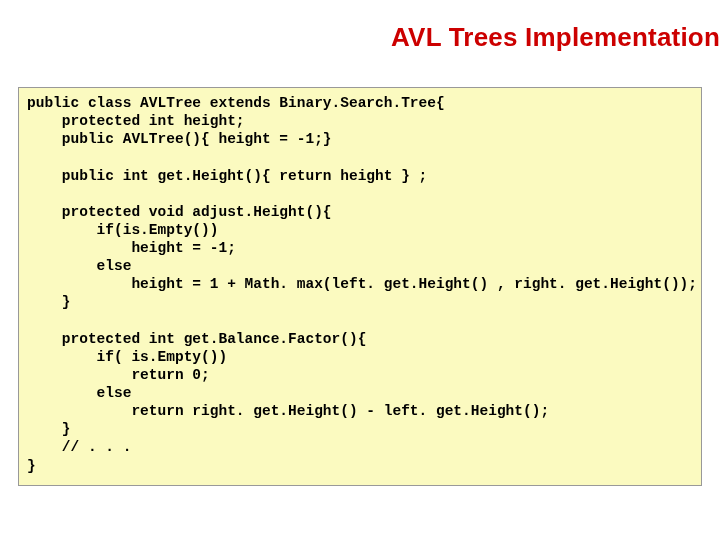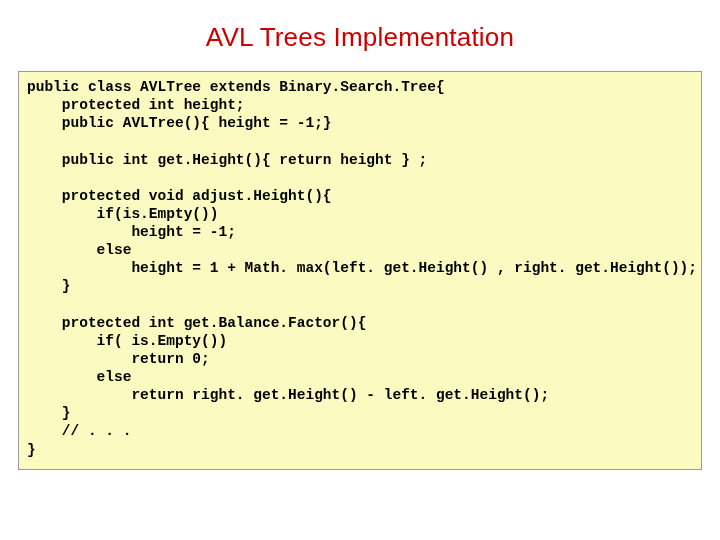--- a/index.html
+++ b/index.html
@@ -13,29 +13,29 @@
   }
   .slide {
     width: 720px;
     height: 540px;
     position: relative;
     box-sizing: border-box;
   }
   .title {
     color: #cc0000;
     font-size: 26px;
-    font-weight: normal;
-    text-align: center;
+    font-weight: bold;
+    text-align: right;
     padding-top: 22px;
     padding-bottom: 18px;
     margin: 0;
     letter-spacing: 0.2px;
   }
   .codebox {
-    margin: 0 18px 0 18px;
+    margin: 16px 18px 0 18px;
     background: #fbfac0;
     border: 1px solid #999;
     padding: 6px 8px 10px 8px;
     box-sizing: border-box;
   }
   .codebox pre {
     margin: 0;
     font-family: "Courier New", Courier, monospace;
     font-size: 14.5px;
     line-height: 1.25;

